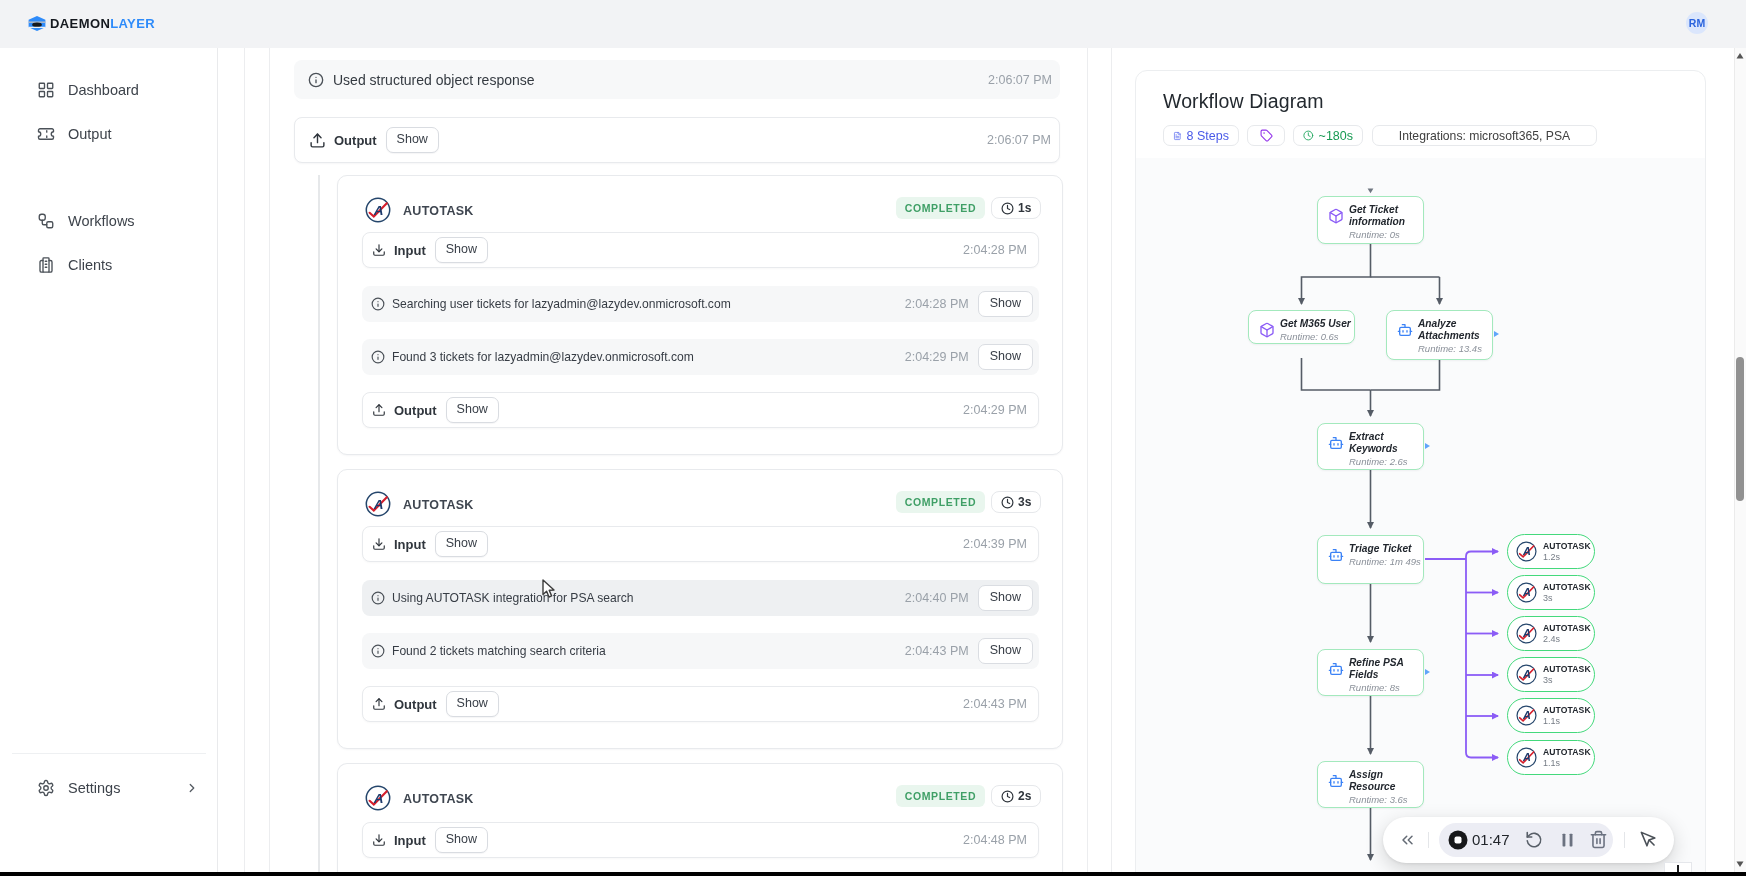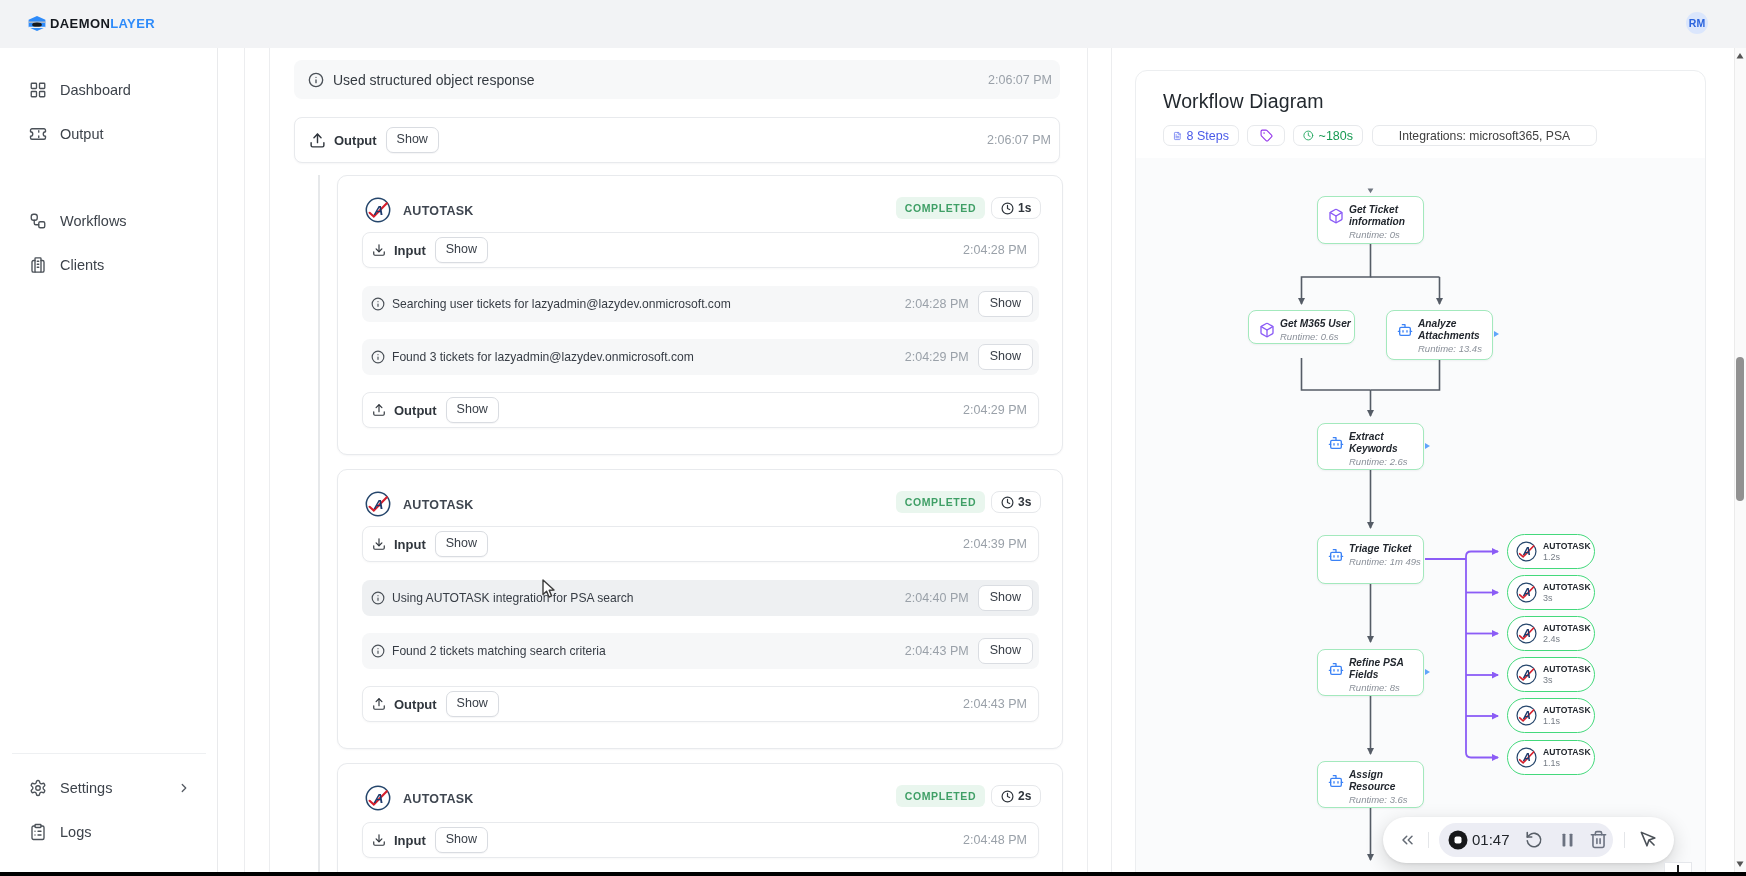--- a/index.html
+++ b/index.html
@@ -9,21 +9,21 @@
 
 
 .header { position:absolute; left:0; top:0; width:1746px; height:48px; background:#f2f3f5; }
 .logo { position:absolute; left:28px; top:16px; display:flex; align-items:center; }
 .logotext { font-size:13px; font-weight:bold; letter-spacing:.4px; color:#15191f; margin-left:4px; }
 .logotext b { color:#2e8bfa; }
 .avatar { position:absolute; left:1686px; top:12px; width:22px; height:22px; border-radius:50%; background:#dbe6fc; color:#2b63dd; font-size:10.5px; font-weight:bold; display:flex; align-items:center; justify-content:center; }
 
 
 .sidebar { position:absolute; left:0; top:48px; width:218px; height:824px; background:#fff; border-right:1px solid #e9eaec; }
-.nav-item { position:absolute; left:0; width:218px; height:36px; display:flex; align-items:center; color:#3d434b; font-size:14.5px;text-align:center; }
+.nav-item { position:absolute; left:8px; width:218px; height:36px; display:flex; align-items:center; color:#3d434b; font-size:14.5px;text-align:center; }
 .nav-item > svg { position:absolute; left:29px; }
 .nav-item span { position:absolute; left:60px; }
 .sep { position:absolute; left:12px; width:194px; height:1px; background:#eef0f2; }
 .nav-item span.chev { position:absolute; left:177px; top:0; height:36px; display:flex; align-items:center; color:#555b63; }
 
 
 .vline { position:absolute; width:1px; background:#ecedef; top:48px; height:824px; }
 .timeline { position:absolute; left:318px; top:175px; width:2px; height:697px; background:#e6e8ea; }
 
 
@@ -133,31 +133,20 @@
     <svg width="18" height="18" viewBox="0 0 24 24" fill="none" stroke="#4b5158" stroke-width="1.8" stroke-linecap="round" stroke-linejoin="round">
         <path d="M12.22 2h-.44a2 2 0 0 0-2 2v.18a2 2 0 0 1-1 1.73l-.43.25a2 2 0 0 1-2 0l-.15-.08a2 2 0 0 0-2.73.73l-.22.38a2 2 0 0 0 .73 2.73l.15.1a2 2 0 0 1 1 1.72v.51a2 2 0 0 1-1 1.74l-.15.09a2 2 0 0 0-.73 2.73l.22.38a2 2 0 0 0 2.73.73l.15-.08a2 2 0 0 1 2 0l.43.25a2 2 0 0 1 1 1.73V20a2 2 0 0 0 2 2h.44a2 2 0 0 0 2-2v-.18a2 2 0 0 1 1-1.73l.43-.25a2 2 0 0 1 2 0l.15.08a2 2 0 0 0 2.73-.73l.22-.39a2 2 0 0 0-.73-2.73l-.15-.08a2 2 0 0 1-1-1.74v-.5a2 2 0 0 1 1-1.74l.15-.09a2 2 0 0 0 .73-2.73l-.22-.38a2 2 0 0 0-2.73-.73l-.15.08a2 2 0 0 1-2 0l-.43-.25a2 2 0 0 1-1-1.73V4a2 2 0 0 0-2-2z"></path>
         <circle cx="12" cy="12" r="3"></circle>
       </svg>
     <span>Settings</span>
     <span class="chev">
         <svg width="14" height="14" viewBox="0 0 24 24" fill="none" stroke="#555b63" stroke-width="2.2" stroke-linecap="round" stroke-linejoin="round">
           <polyline points="9 18 15 12 9 6"></polyline>
         </svg>
       </span>
-  </div>
-  <div class="nav-item" style="top:766px;">
-    <svg width="18" height="18" viewBox="0 0 24 24" fill="none" stroke="#4b5158" stroke-width="1.8" stroke-linecap="round" stroke-linejoin="round">
-        <rect x="8" y="2" width="8" height="4" rx="1"></rect>
-        <path d="M16 4h2a2 2 0 0 1 2 2v14a2 2 0 0 1-2 2H6a2 2 0 0 1-2-2V6a2 2 0 0 1 2-2h2"></path>
-        <path d="M12 11h4"></path>
-        <path d="M12 16h4"></path>
-        <path d="M8 11h.01"></path>
-        <path d="M8 16h.01"></path>
-      </svg>
-    <span>Logs</span>
   </div>
 </div>
 
 <div class="vline" style="left:244px;"></div>
 <div class="vline" style="left:269px;"></div>
 <div class="vline" style="left:1087px;"></div>
 <div class="vline" style="left:1111px;"></div>
 <div class="timeline"></div>
 
 <div class="lrow grayrow" style="top:60px; height:39px; padding:0 8px 0 14px;">

